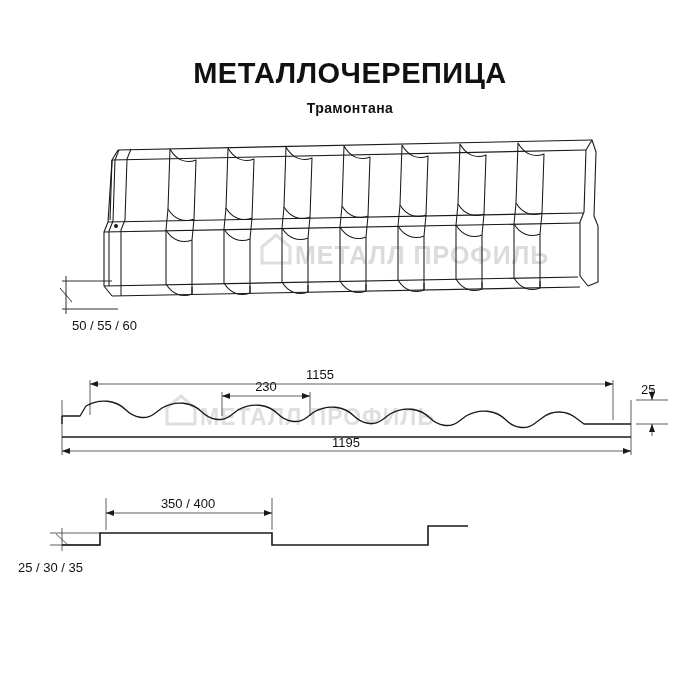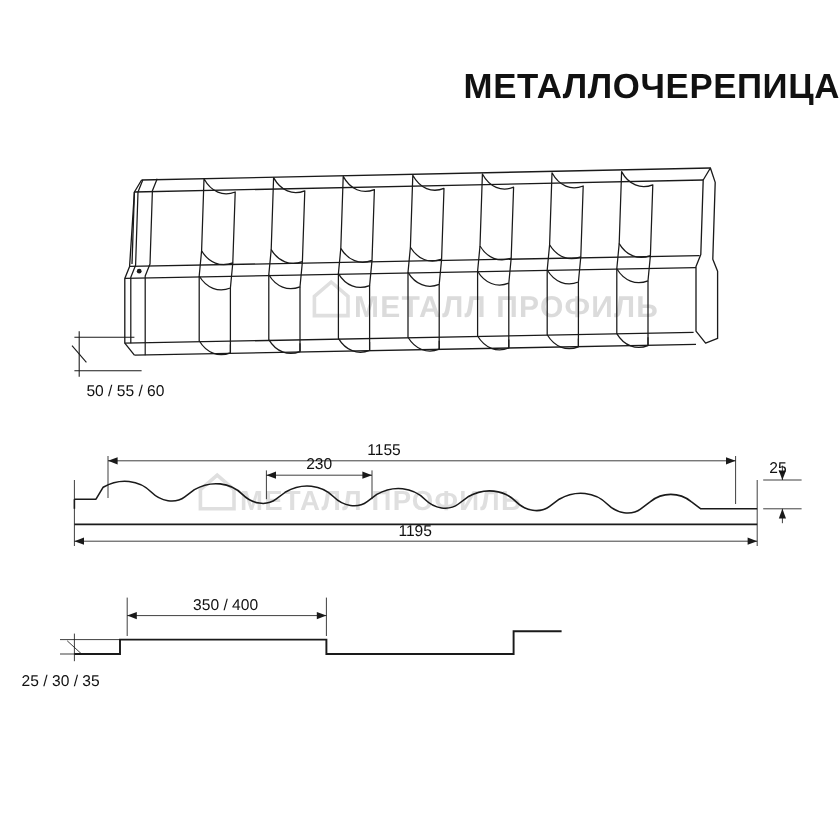--- a/index.html
+++ b/index.html
@@ -26,21 +26,20 @@
     top: 58px;
     width: 700px;
     text-align: center;
   }
   .title {
     font-size: 29px;
     font-weight: bold;
     letter-spacing: 0.5px;
     color: #111111;
     line-height: 1.05;
-    text-align: right;
   }
   .subtitle {
     font-size: 14px;
     font-weight: bold;
     color: #111111;
     margin-top: 12px;
     letter-spacing: 0.4px;
   }
   svg.drawing {
     position: absolute;
@@ -67,20 +66,21 @@
     letter-spacing: 1px;
   }
 </style>
 </head>
 <body>
 
 <div class="page">
 
   <div class="title-block">
     <div class="title">МЕТАЛЛОЧЕРЕПИЦА</div>
+    <div class="subtitle">Трамонтана</div>
   </div>
 
   <svg class="drawing" width="700" height="700" viewBox="0 0 700 700">
 
     <g opacity="0.9">
 
       <path d="M262 247 l14 -12 l14 12 v16 h-28 z" fill="none" stroke="#dcdcdc" stroke-width="3"></path>
       <text class="wm-text" x="295" y="264">МЕТАЛЛ ПРОФИЛЬ</text>
     </g>
     <g opacity="0.9">

